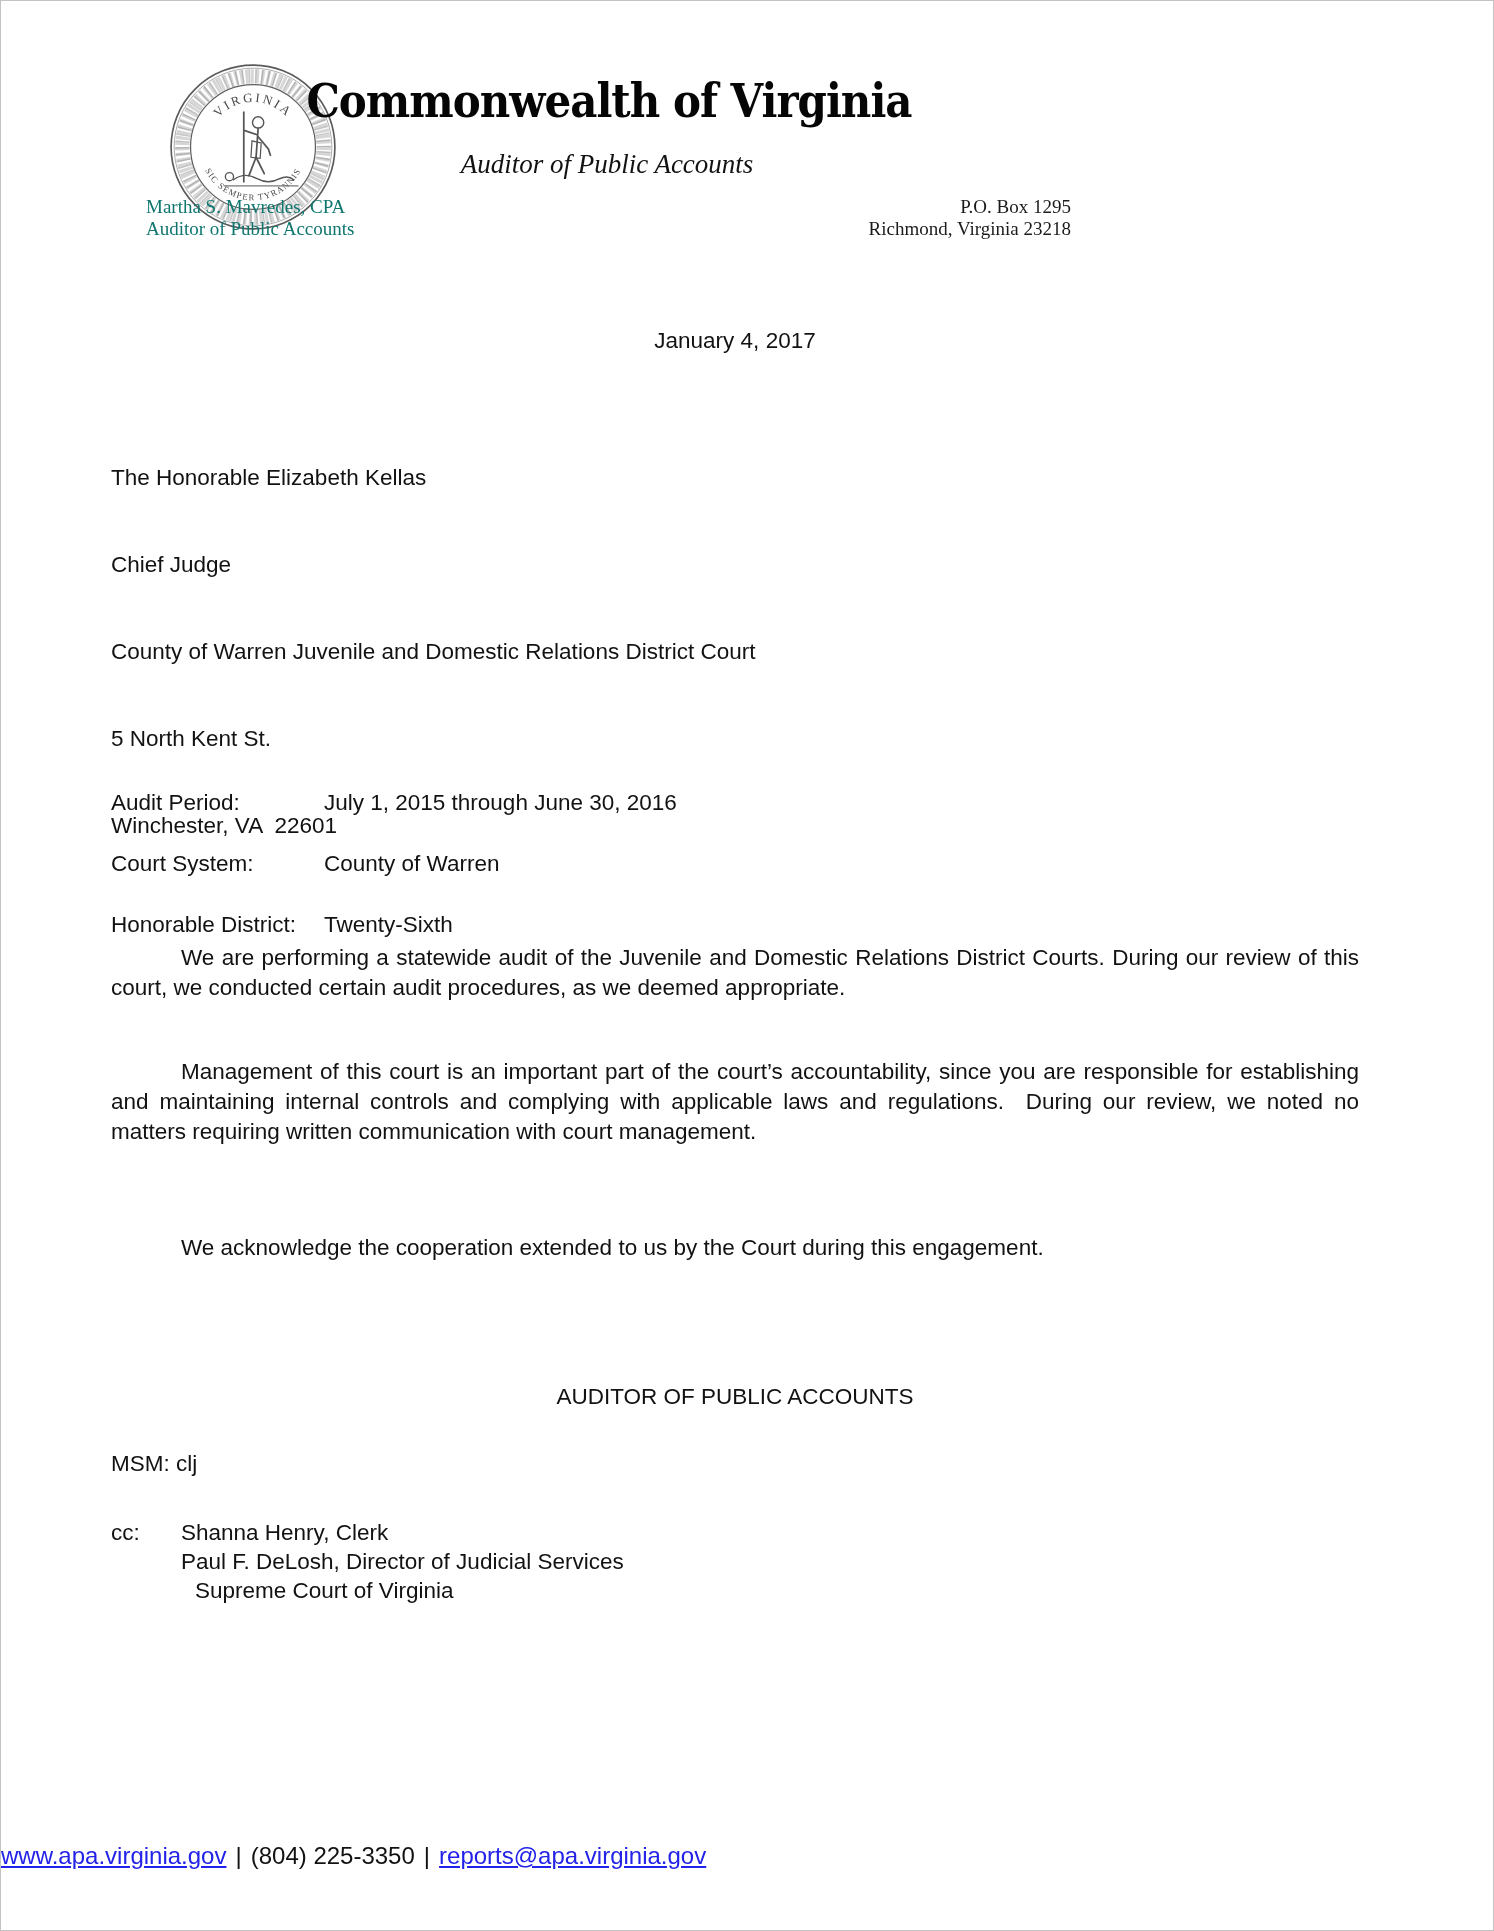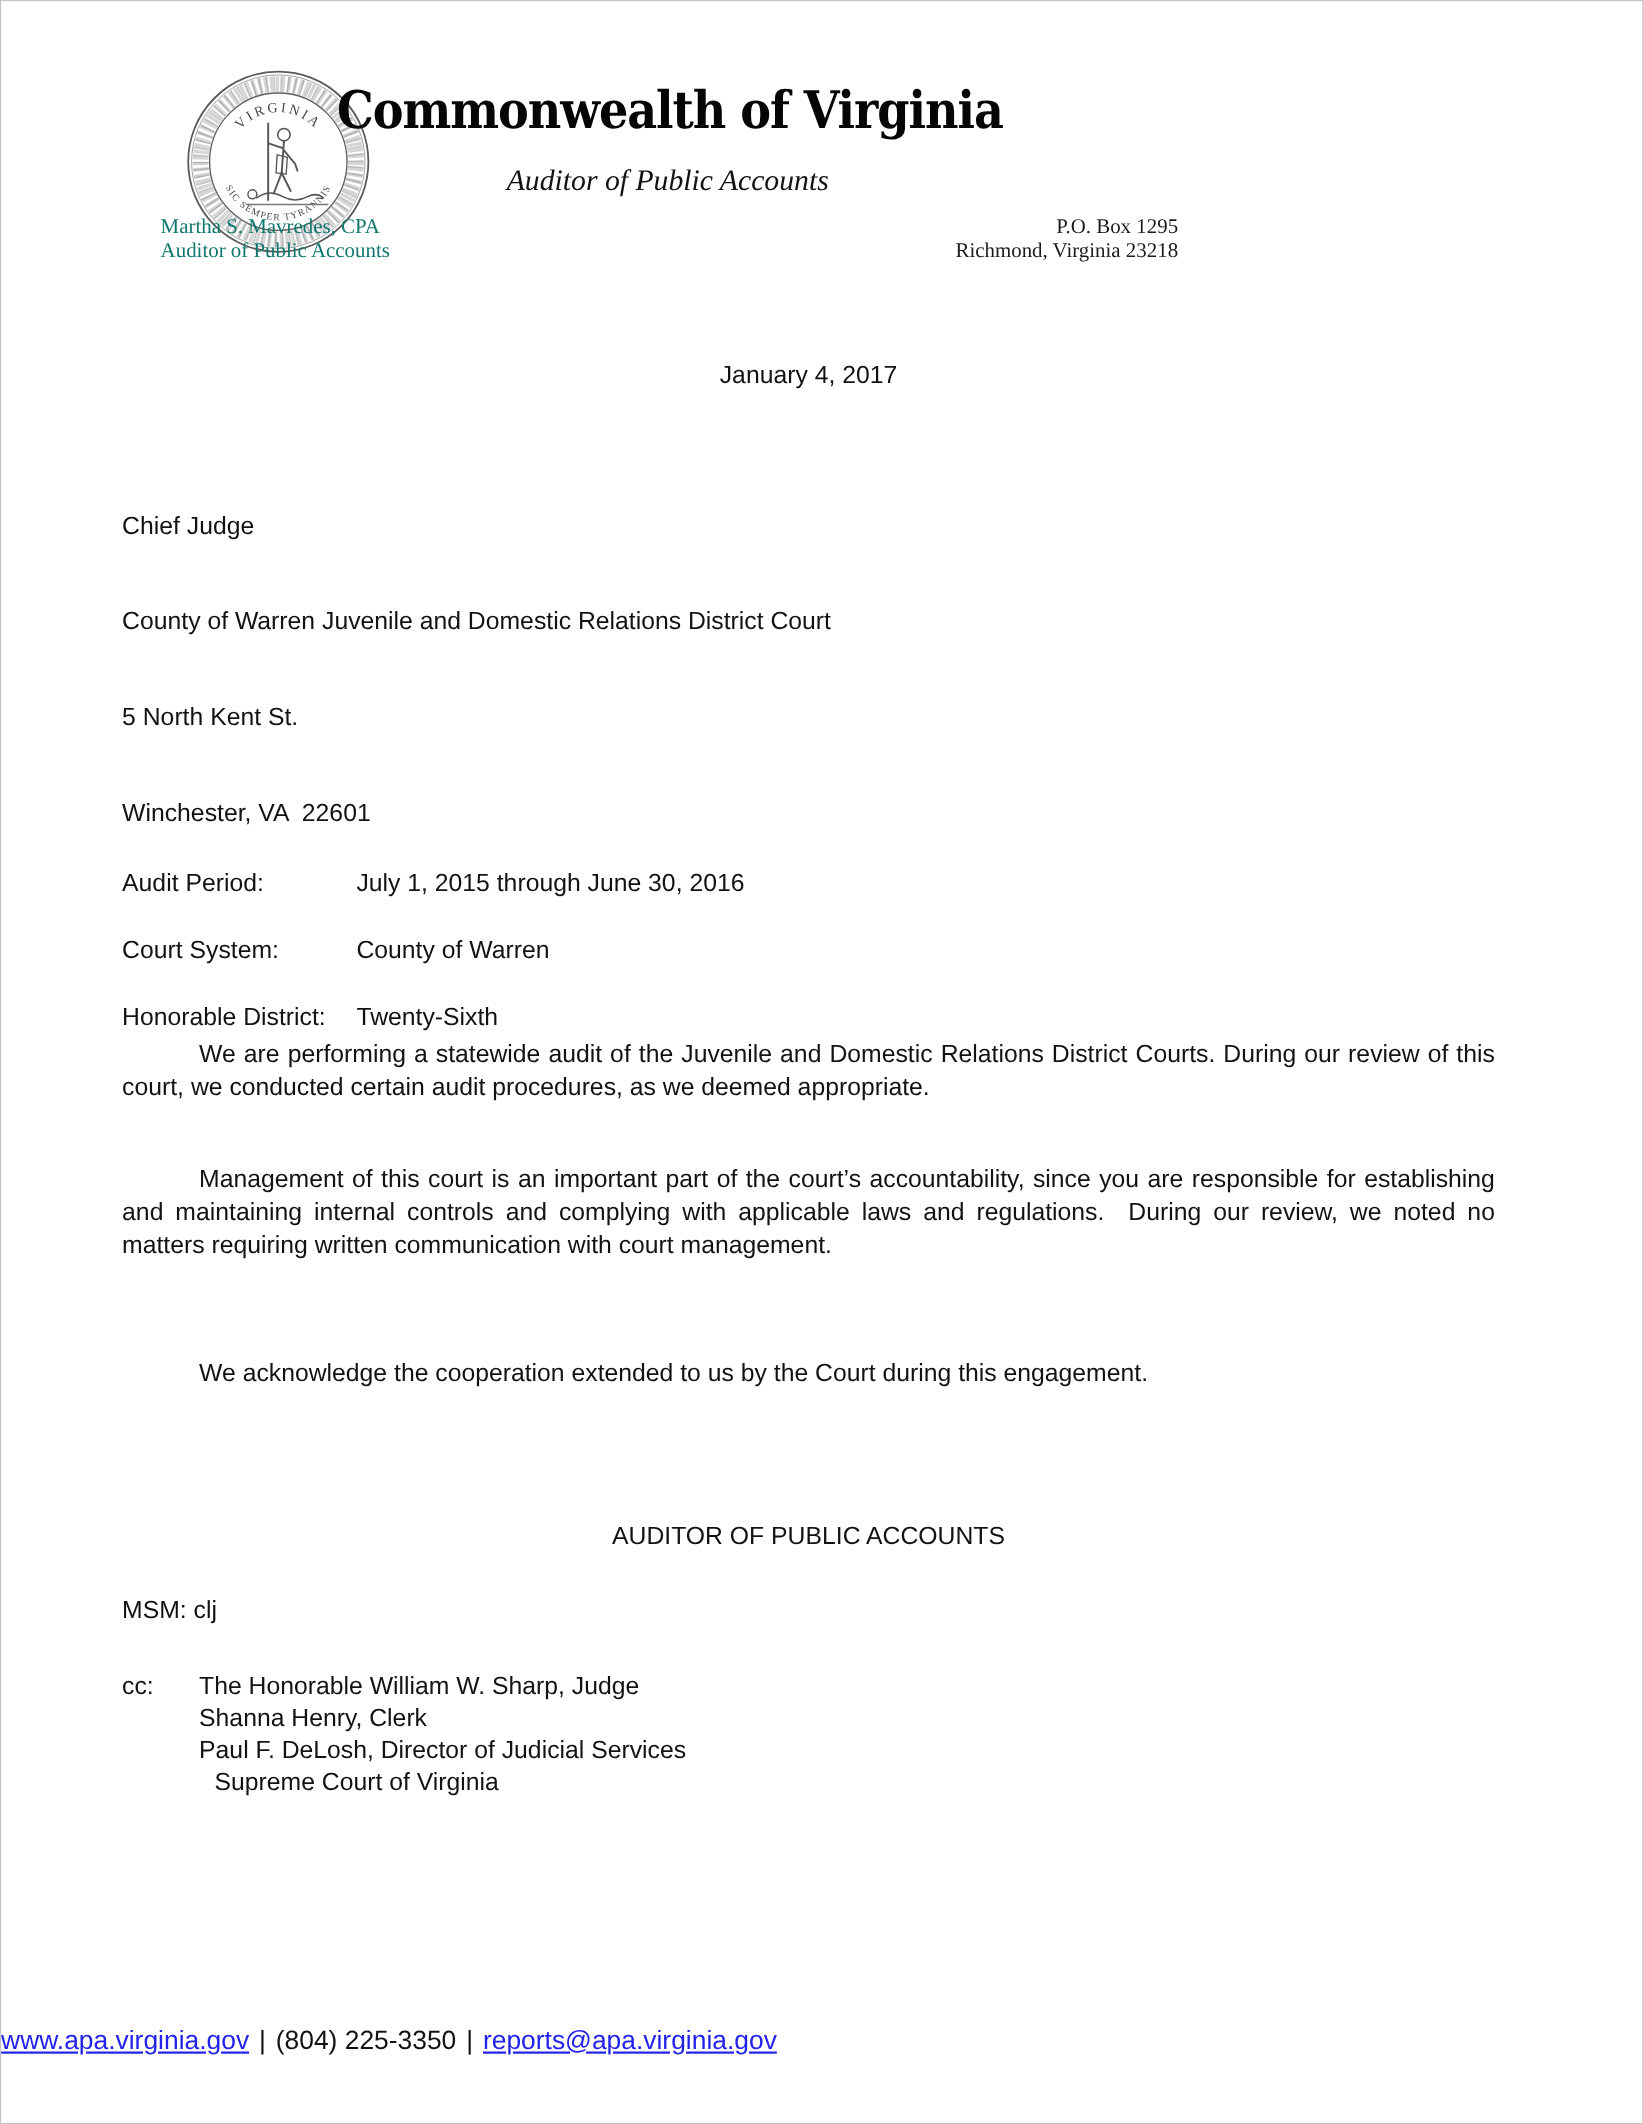--- a/index.html
+++ b/index.html
@@ -137,20 +137,21 @@
   </div>
 
   <div class="lh-address">
     <div>P.O. Box 1295</div>
     <div>Richmond, Virginia 23218</div>
   </div>
 
   <div class="date-line">January 4, 2017</div>
 
   <div class="recipient">
+    <div>The Honorable Elizabeth Kellas</div>
     <div>Chief Judge</div>
     <div>County of Warren Juvenile and Domestic Relations District Court</div>
     <div>5 North Kent St.</div>
     <div>Winchester, VA  22601</div>
   </div>
 
   <div class="info-block">
     <div class="info-row">
       <div class="info-label">Audit Period:</div>
       <div class="info-value">July 1, 2015 through June 30, 2016</div>
@@ -169,21 +170,20 @@
   <div class="para para-2">Management of this court is an important part of the court’s accountability, since you are responsible for establishing and maintaining internal controls and complying with applicable laws and regulations.  During our review, we noted no matters requiring written communication with court management.</div>
   <div class="para para-3">We acknowledge the cooperation extended to us by the Court during this engagement.</div>
 
   <div class="sig-line">AUDITOR OF PUBLIC ACCOUNTS</div>
 
   <div class="ref-line">MSM: clj</div>
 
   <div class="cc-block">
     <div class="cc-label">cc:</div>
     <div class="cc-list">
-      <div class="cc-line">The Honorable William W. Sharp, Judge</div>
       <div class="cc-line">Shanna Henry, Clerk</div>
       <div class="cc-line">Paul F. DeLosh, Director of Judicial Services</div>
       <div class="cc-line">Supreme Court of Virginia</div>
     </div>
   </div>
 
   <div class="footer">
     <a style="color: rgb(34, 34, 232);">www.apa.virginia.gov</a><span class="sep">|</span><span>(804) 225-3350</span><span class="sep">|</span><a style="color: rgb(34, 34, 232);">reports@apa.virginia.gov</a>
   </div>
 

